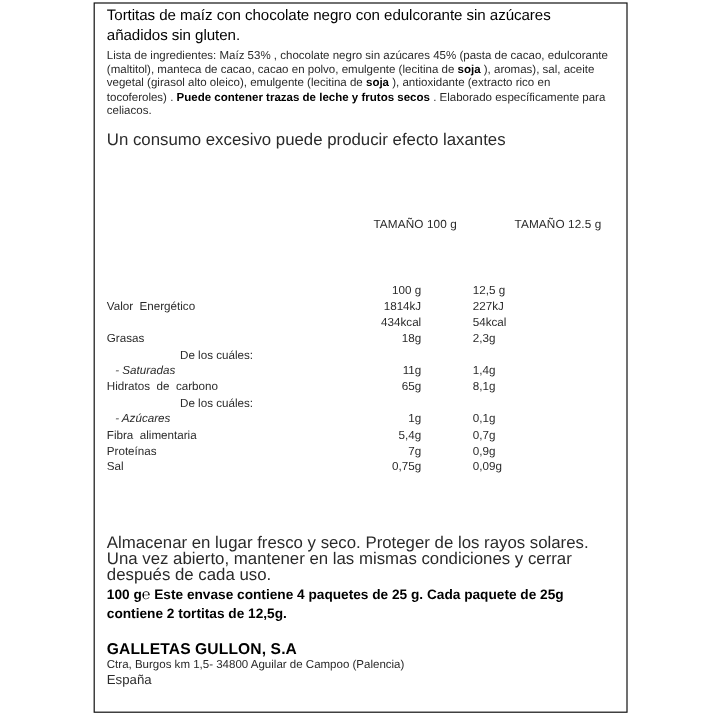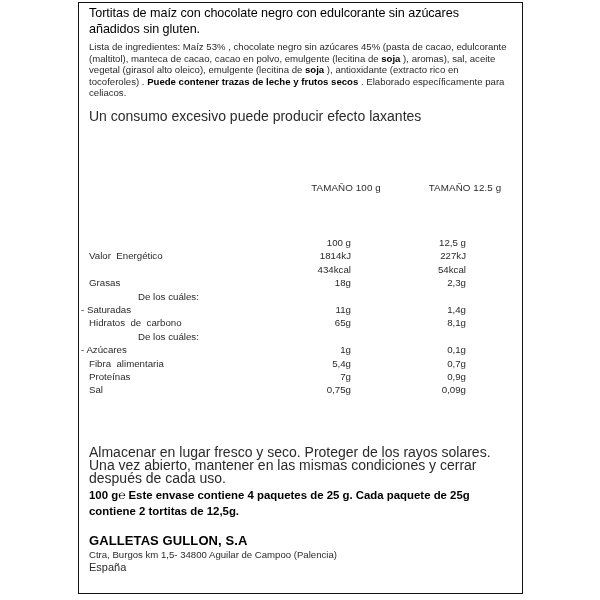--- a/index.html
+++ b/index.html
@@ -114,27 +114,27 @@
     width: 72px;
     text-align: right;
     top: 0;
     font-size: 9.7px;
     color: #2a2a2a;
   }
   .nt-row .v2 {
     position: absolute;
     left: 315px;
     width: 72px;
-    text-align: right;
+    text-align: left;
     top: 0;
     font-size: 9.7px;
     color: #2a2a2a;
   }
-  .nt-row.indent1 .lbl { left: 16px; padding-left: 43px; }
-  .nt-row.indent2 .lbl { left: 2px; }
+  .nt-row.indent1 .lbl { left: 28px; padding-left: 43px; }
+  .nt-row.indent2 .lbl { left: 17px; font-style: italic; }
 
   
   #storage-note {
     position: absolute;
     top: 443px;
     left: 10px;
     width: 424px;
     font-size: 14px;
     line-height: 13px;
     color: #2a2a2a;

